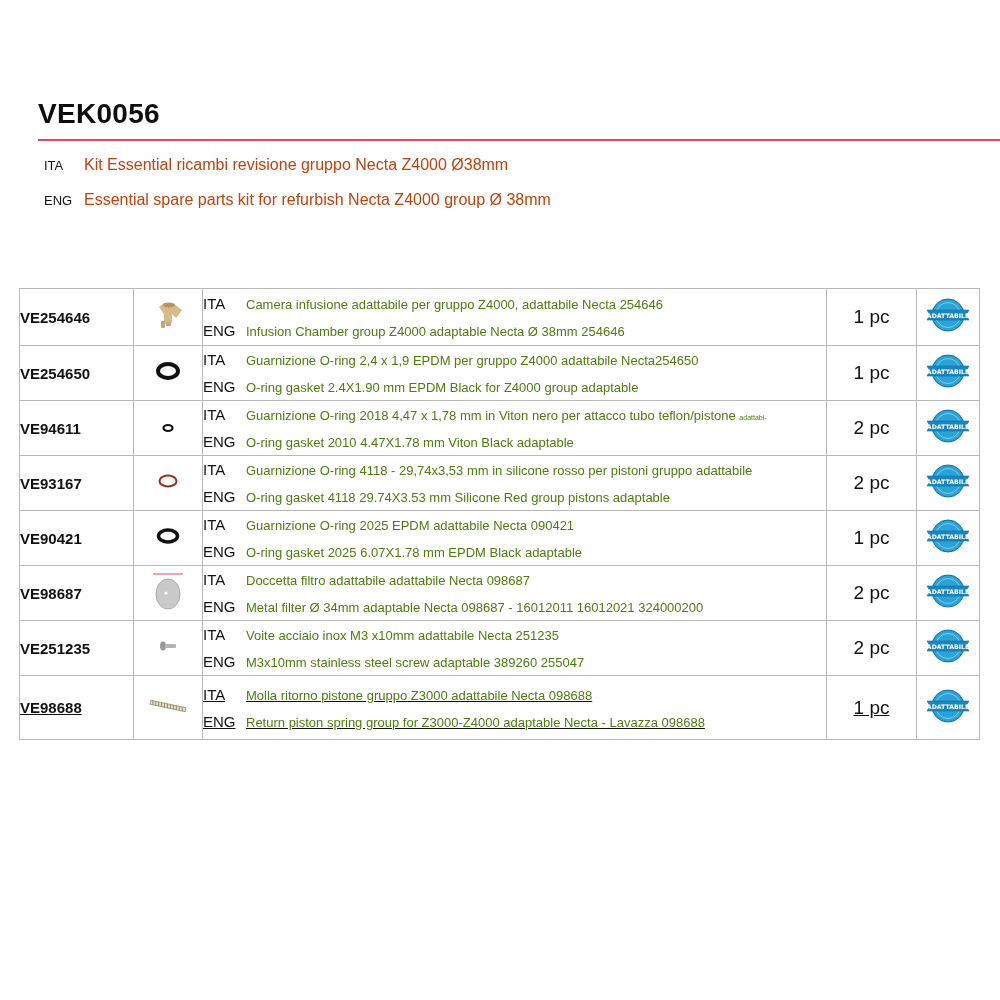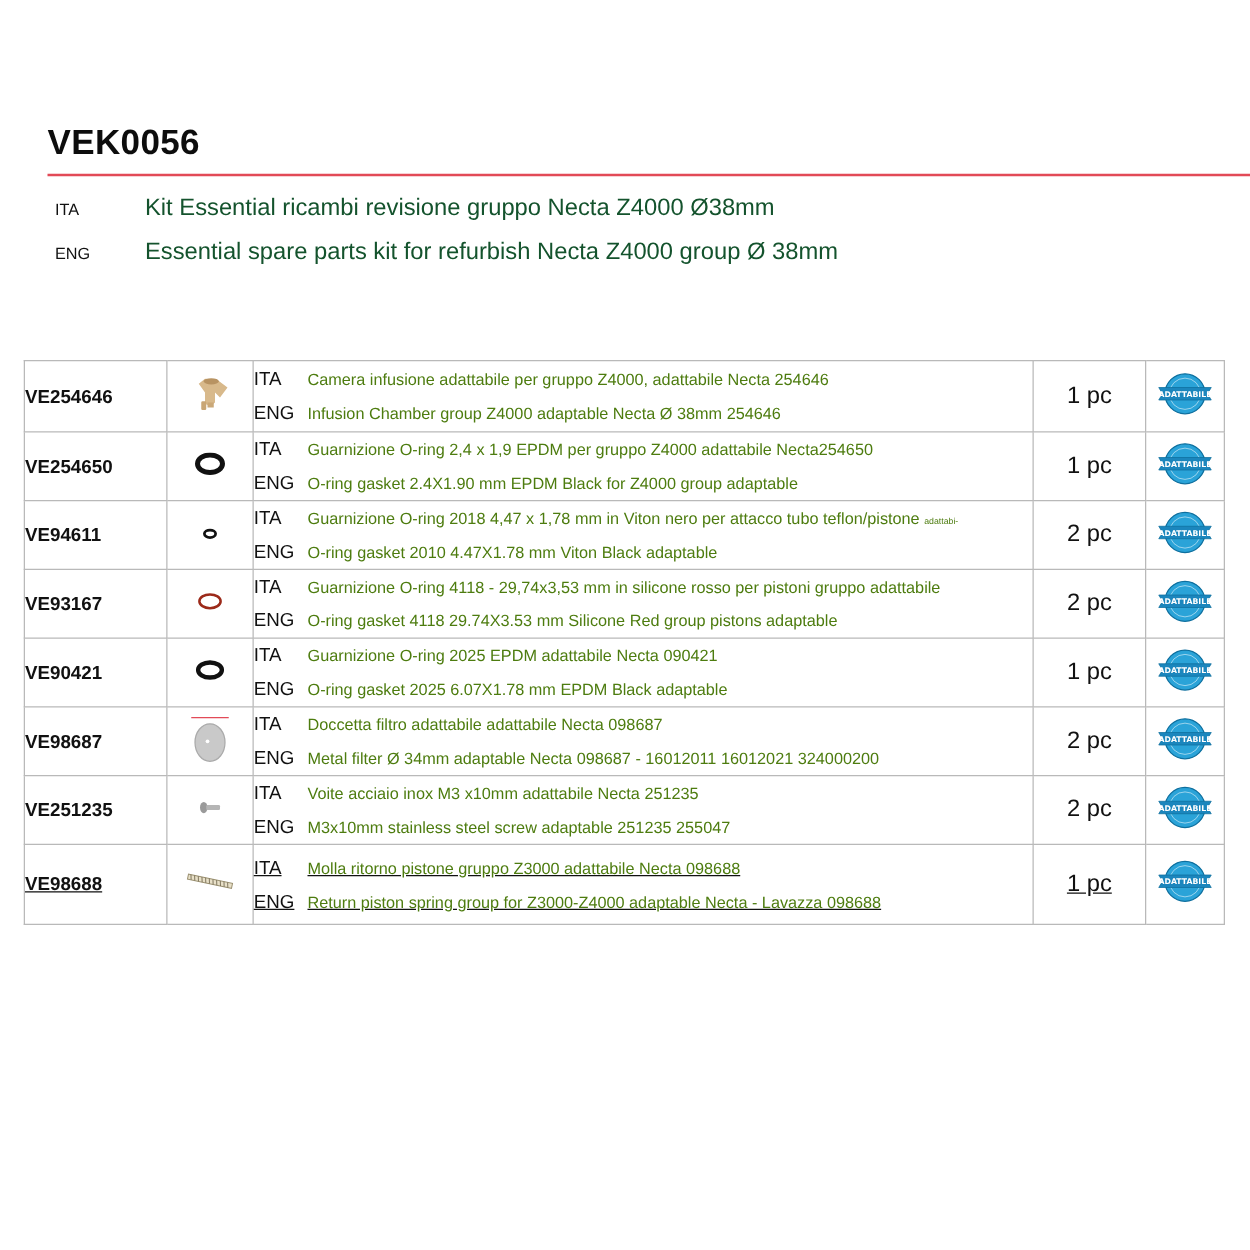--- a/index.html
+++ b/index.html
@@ -10,21 +10,21 @@
     .title {
       position: absolute; left: 38px; top: 98px;
       font-size: 28px; font-weight: bold; letter-spacing: 0.3px; color: #0d0d0d;
     }
     .title-rule {
       position: absolute; left: 38px; top: 139px; width: 962px; height: 2px;
       background: #e24a57;
     }
     .desc-line { position: absolute; left: 44px; display: flex; align-items: baseline; }
     .desc-line .lang { width: 40px; font-size: 13px; color: #111; }
-    .desc-line .txt { font-size: 19px; color: #14532d; margin-left: 32px; }
+    .desc-line .txt { font-size: 16px; color: #c2410c; }
     .desc-ita { top: 156px; }
     .desc-eng { top: 191px; }
 
     table.parts {
       position: absolute; left: 19px; top: 288px; width: 960px;
       border-collapse: collapse; table-layout: fixed;
     }
     table.parts td { border: 1px solid #b9b9b9; padding: 0; vertical-align: middle; }
     col.c-code { width: 114px; }
     col.c-img { width: 69px; }
@@ -219,21 +219,21 @@
               <ellipse cx="5" cy="7" rx="3" ry="4.5" fill="#9a9a9a"></ellipse>
               <rect x="7" y="5" width="11" height="4" rx="1" fill="#b5b5b5"></rect>
             </svg></span></td>
         <td class="desc">
           <div class="dl">
             <span class="lang">ITA</span>
             <span class="txt"><span>Voite acciaio inox M3 x10mm adattabile Necta 251235</span> <span class="tiny"></span></span>
           </div>
           <div class="dl">
             <span class="lang">ENG</span>
-            <span class="txt">M3x10mm stainless steel screw adaptable 251235 255047</span>
+            <span class="txt">M3x10mm stainless steel screw adaptable 389260 255047</span>
           </div>
         </td>
         <td class="qty">2 pc</td>
         <td class="badge"><span class="badge-wrap"><svg width="44" height="40" viewBox="0 0 44 40">
               <circle cx="22" cy="20" r="16" fill="#2aa3d8" stroke="#0e6f9e" stroke-width="1"></circle>
               <circle cx="22" cy="20" r="12.5" fill="none" stroke="#ffffff" stroke-width="0.6" opacity="0.7"></circle>
               <path d="M1 15 L43 15 L40 20 L43 25 L1 25 L4 20 Z" fill="#1b86bd" stroke="#0e6f9e" stroke-width="0.6"></path>
               <text x="22" y="22.5" text-anchor="middle" font-family="DejaVu Sans, sans-serif" font-size="6.2" font-weight="bold" fill="#ffffff">ADATTABILE</text>
             </svg></span></td>
       </tr>

